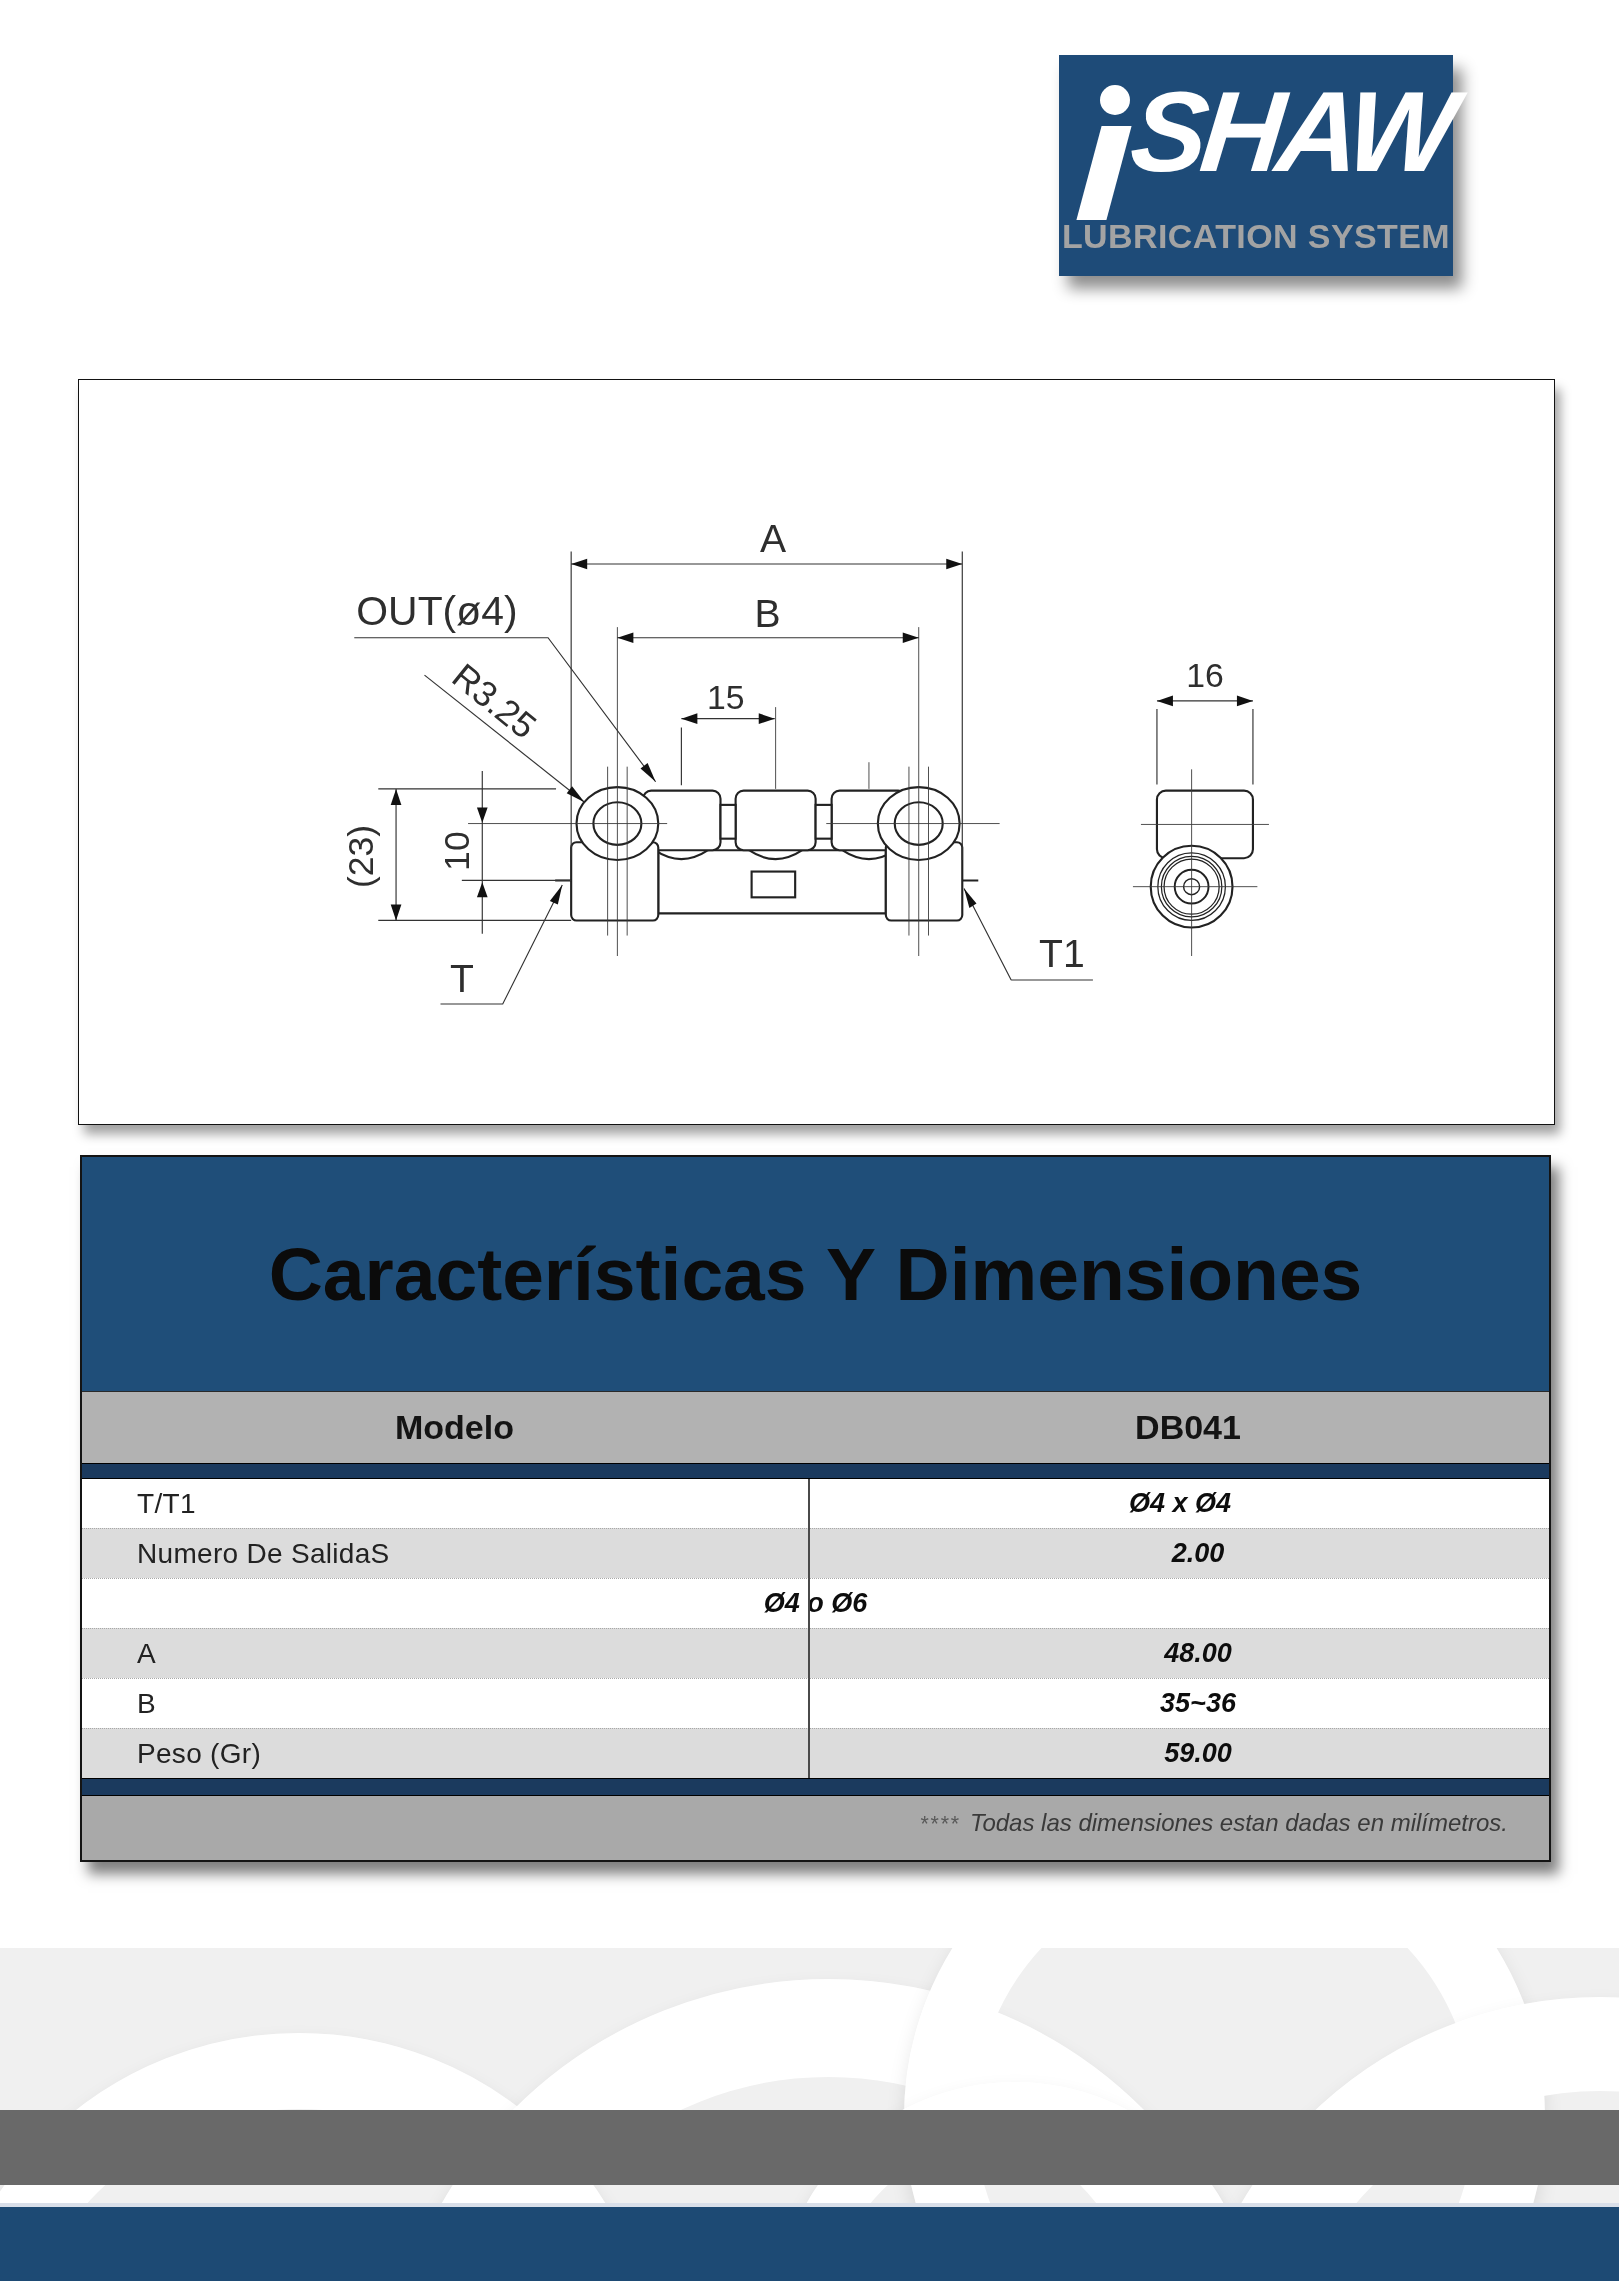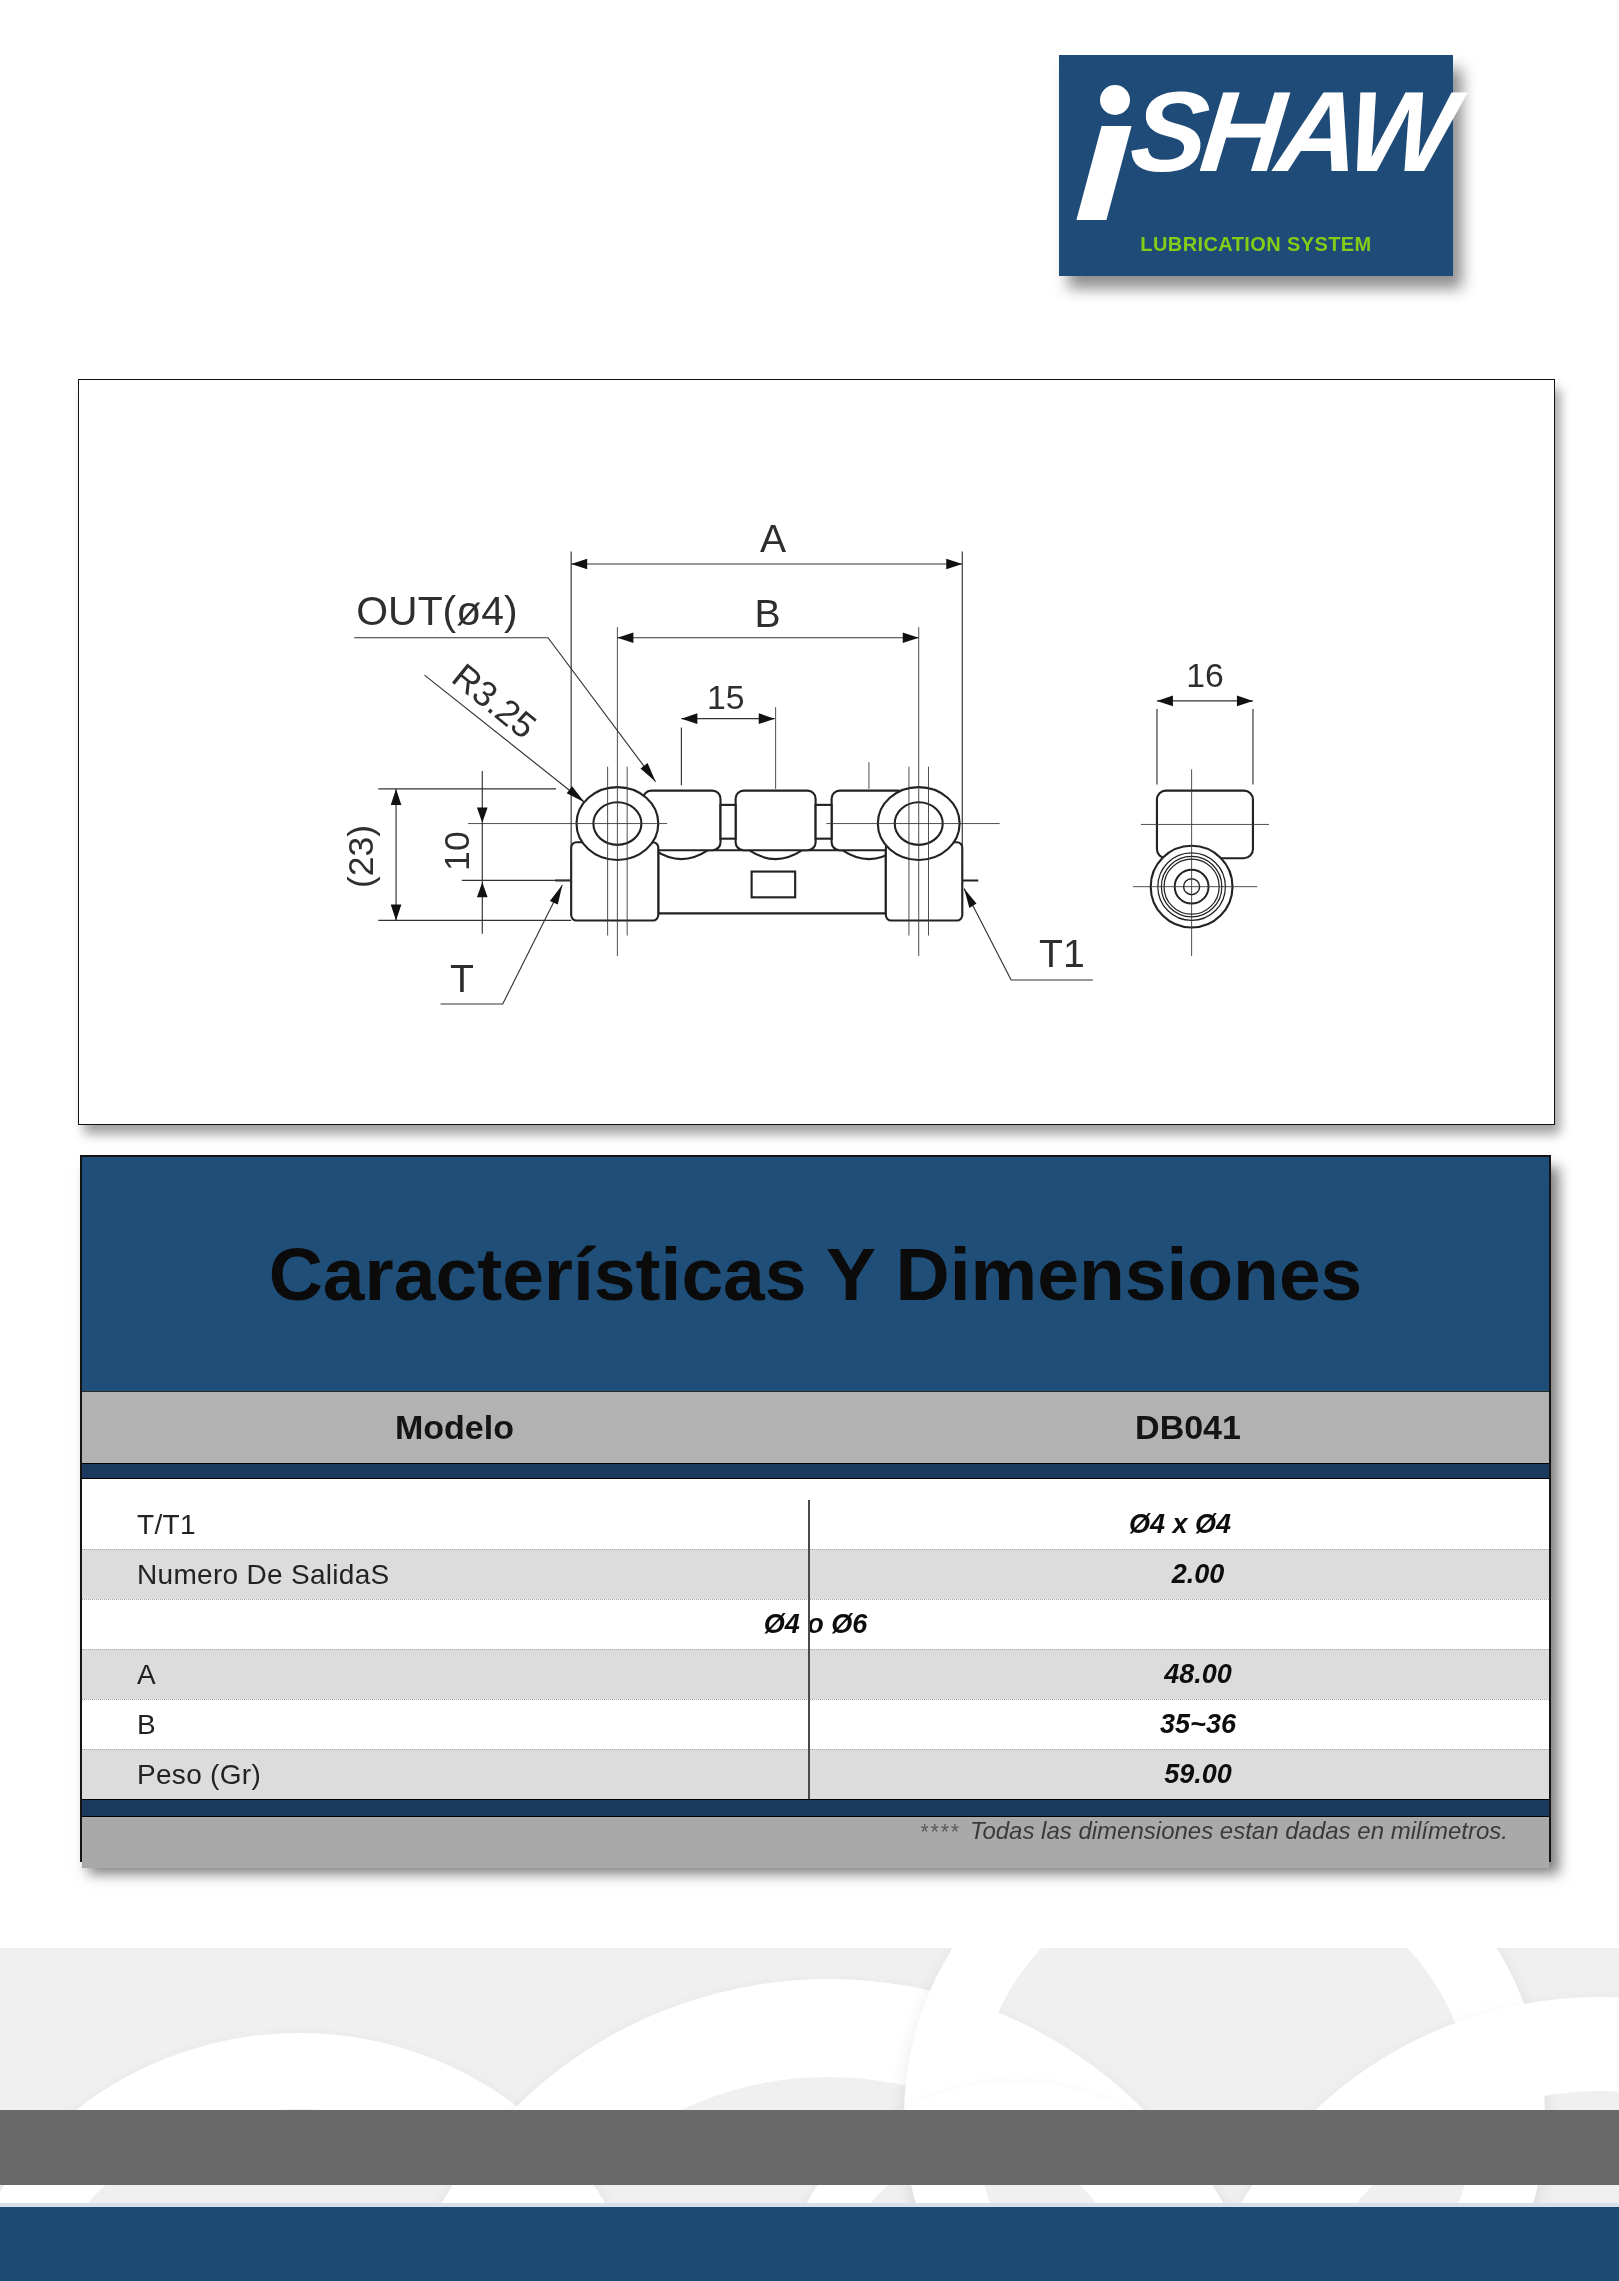--- a/index.html
+++ b/index.html
@@ -13,22 +13,22 @@
     background:#1e4b78;box-shadow:9px 12.5px 14.3px rgba(0,0,0,.45);
   }
   .logo-i-dot{position:absolute;left:41px;top:30px;width:30px;height:30px;background:#fff;border-radius:50%;}
   .logo-i-stem{position:absolute;left:30px;top:71px;width:30px;height:94px;background:#fff;transform:skewX(-15deg);}
   .logo-word{
     position:absolute;left:73px;top:19.6px;color:#fff;
     font-size:114px;font-weight:bold;font-style:italic;letter-spacing:-6.2px;
     transform:skewX(-6deg);line-height:1;
   }
   .logo-tagline{
-    position:absolute;left:0;right:0;bottom:19.6px;text-align:center;color:#84cc16;
-    font-size:20px;font-weight:bold;letter-spacing:0.4px;white-space:nowrap;
+    position:absolute;left:0;right:0;bottom:19.6px;text-align:center;color:#a3a3a3;
+    font-size:34px;font-weight:bold;letter-spacing:0.4px;white-space:nowrap;
   }
   
   .panel{
     position:absolute;left:78px;top:379px;width:1477px;height:746px;
     background:#fff;border:1.8px solid #121212;box-sizing:border-box;
     box-shadow:6.2px 9.8px 10.7px rgba(0,0,0,.38);
   }
   .panel svg{display:block;width:100%;height:100%;}
   .cad-text{fill:#2e2e2e;font-family:"Liberation Sans",sans-serif;font-weight:400;}
   
@@ -46,21 +46,21 @@
     color:#0b0b0b;font-size:75px;font-weight:bold;letter-spacing:0px;white-space:nowrap;
   }
   .model-row{
     height:71px;background:#b2b2b2;display:flex;flex:0 0 auto;border-top:1.8px solid #2a2a2a;
   }
   .model-cell{flex:0 0 729px;display:flex;align-items:center;justify-content:center;
     font-size:34px;font-weight:600;color:#141414;margin-left:8px;}
   .model-cell.value{flex:1;}
   .navy-sep{height:14.3px;background:#1b3a5e;flex:0 0 auto;border-top:0.9px solid #000;border-bottom:0.9px solid #000;}
   .navy-sep.bottom{height:16px;}
-  .rows-wrap{position:relative;flex:0 0 auto;margin-top:21px;}
+  .rows-wrap{position:relative;flex:0 0 auto;}
   .col-divider{position:absolute;left:726px;top:0;bottom:0;width:1.8px;background:#4a4a4a;}
   .data-row{height:49px;display:flex;align-items:center;}
   .data-row.gray{background:#dcdcdc;}
   .data-row.white{background:#ffffff;}
   .data-row + .data-row{border-top:0.9px dotted #a8a8a8;gap:36px;}
   .row-label{flex:0 0 729px;padding-left:55px;box-sizing:border-box;
     font-size:28px;color:#222;letter-spacing:0.3px;}
   .row-value{flex:1;text-align:center;font-size:27px;font-weight:bold;font-style:italic;color:#0d0d0d;}
   .table-footer{
     flex:1;background:#a9a9a9;display:flex;align-items:flex-end;justify-content:flex-end;

